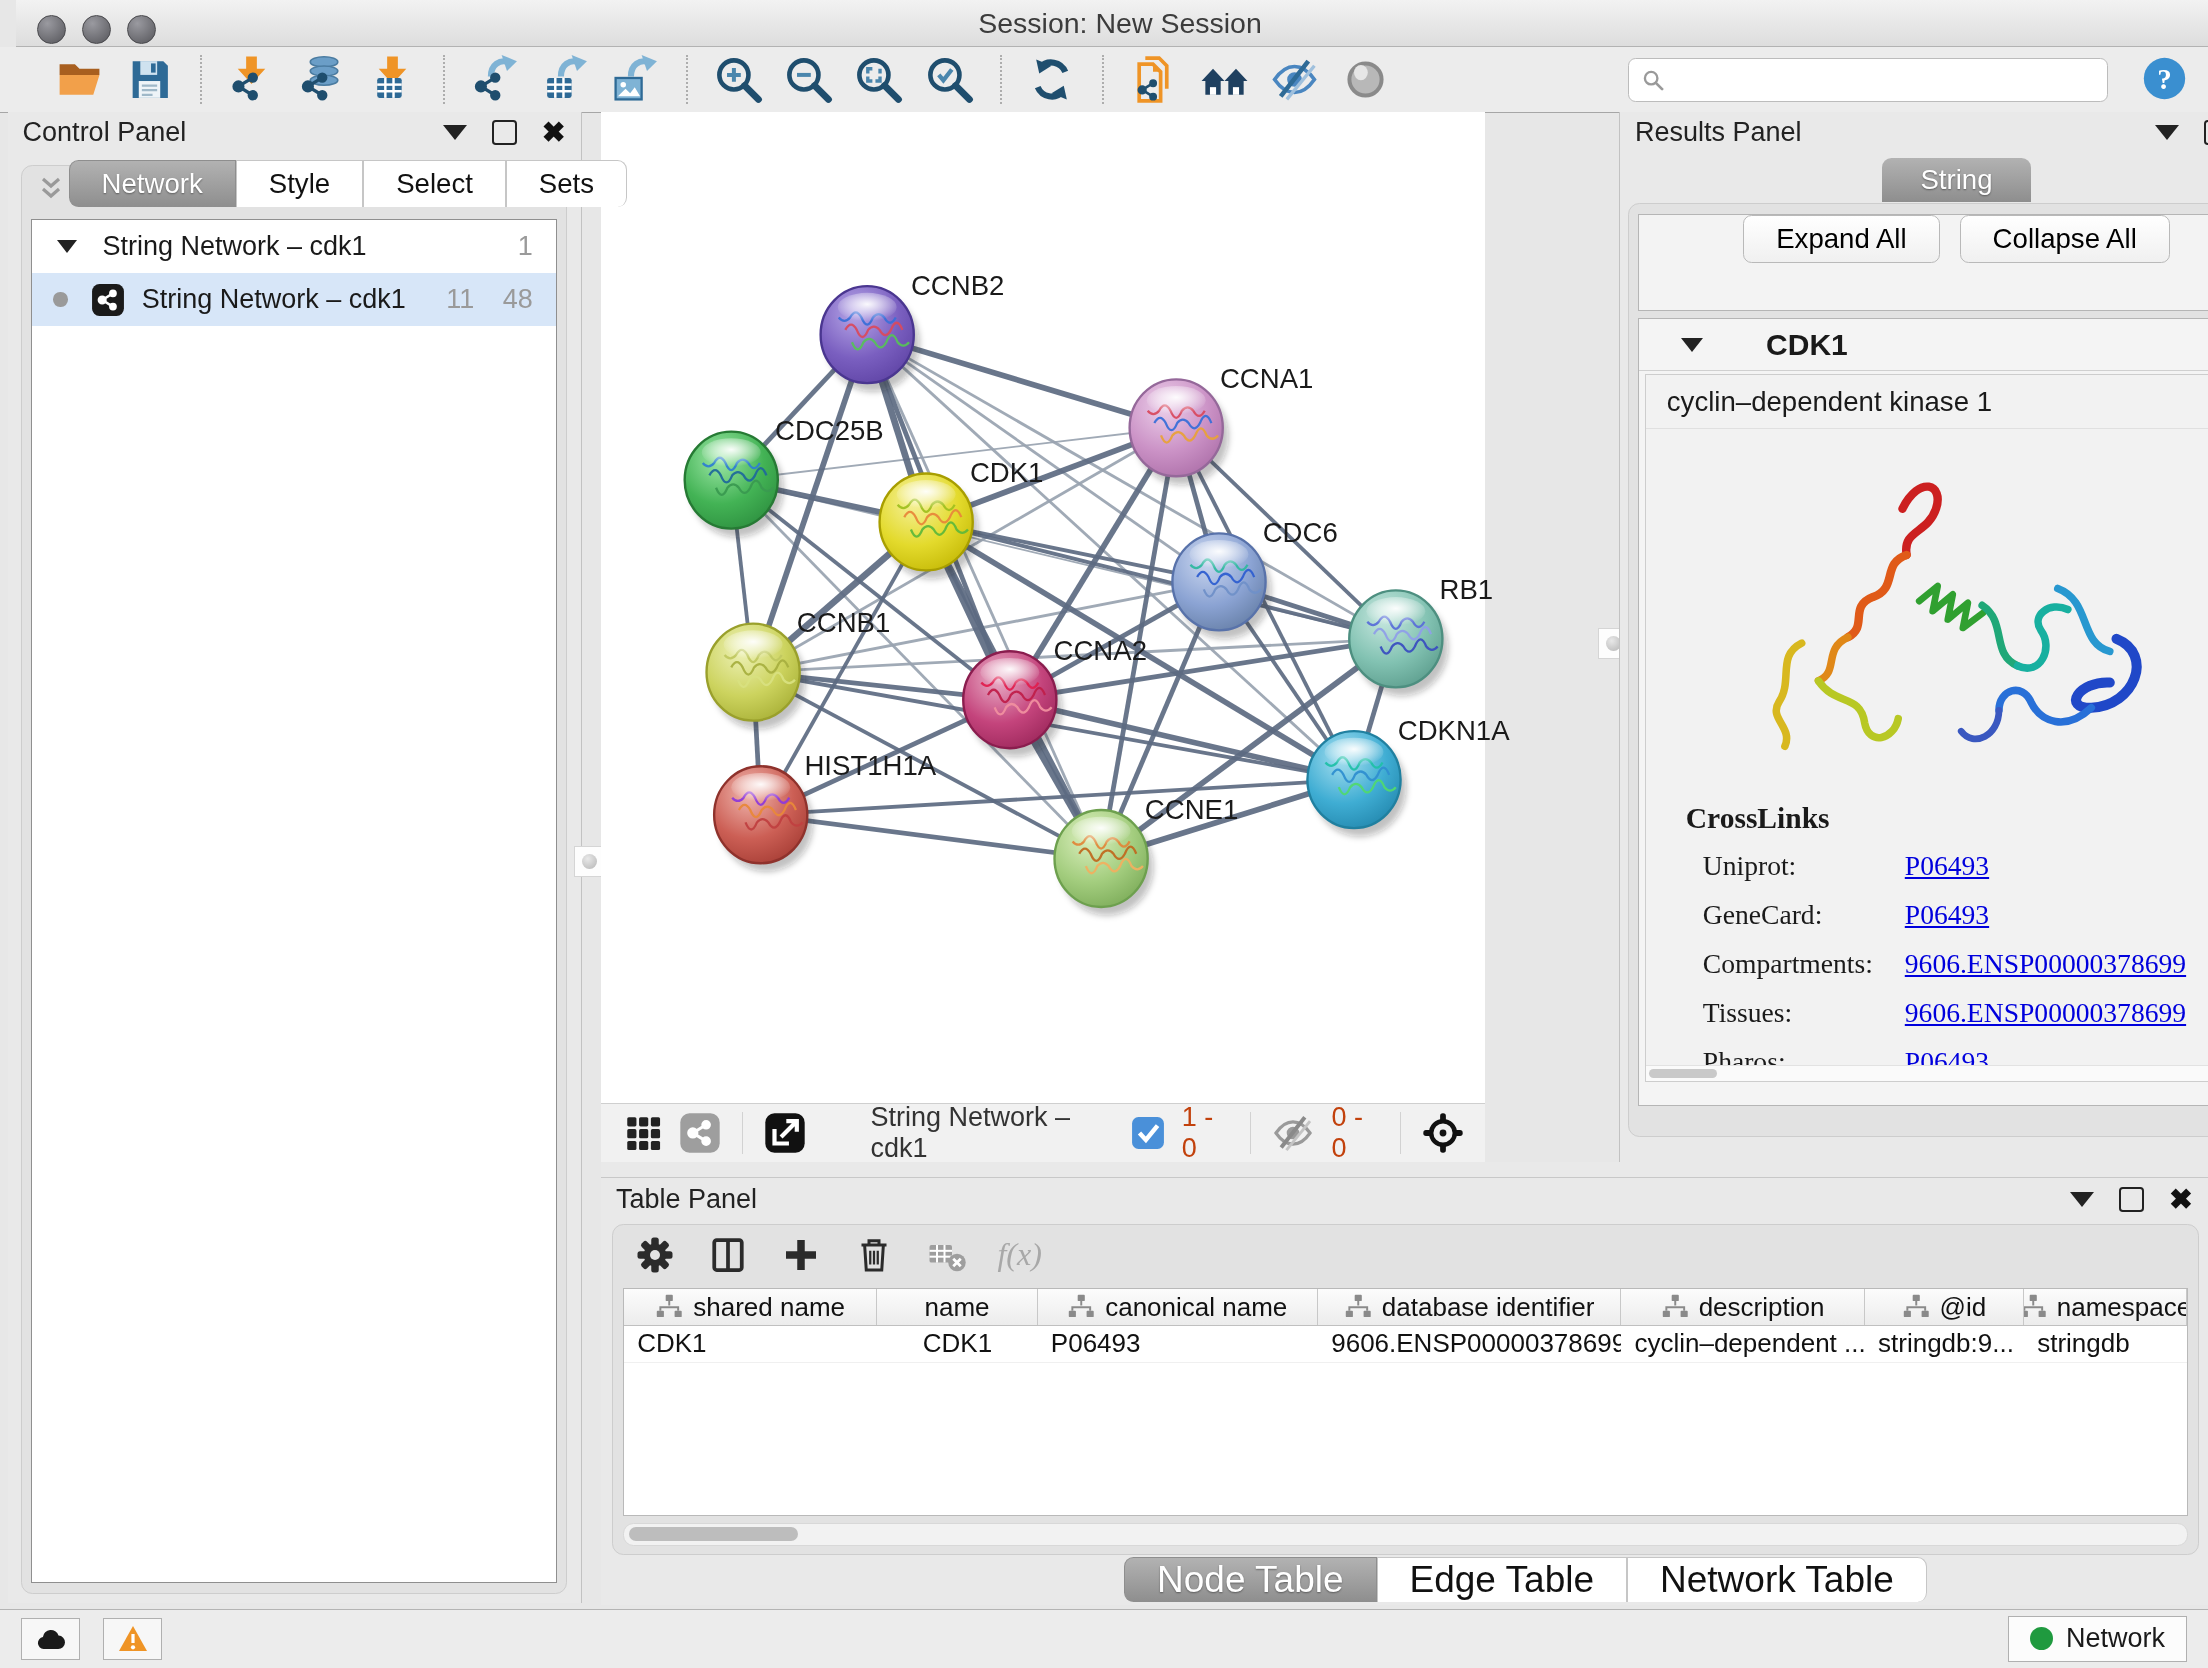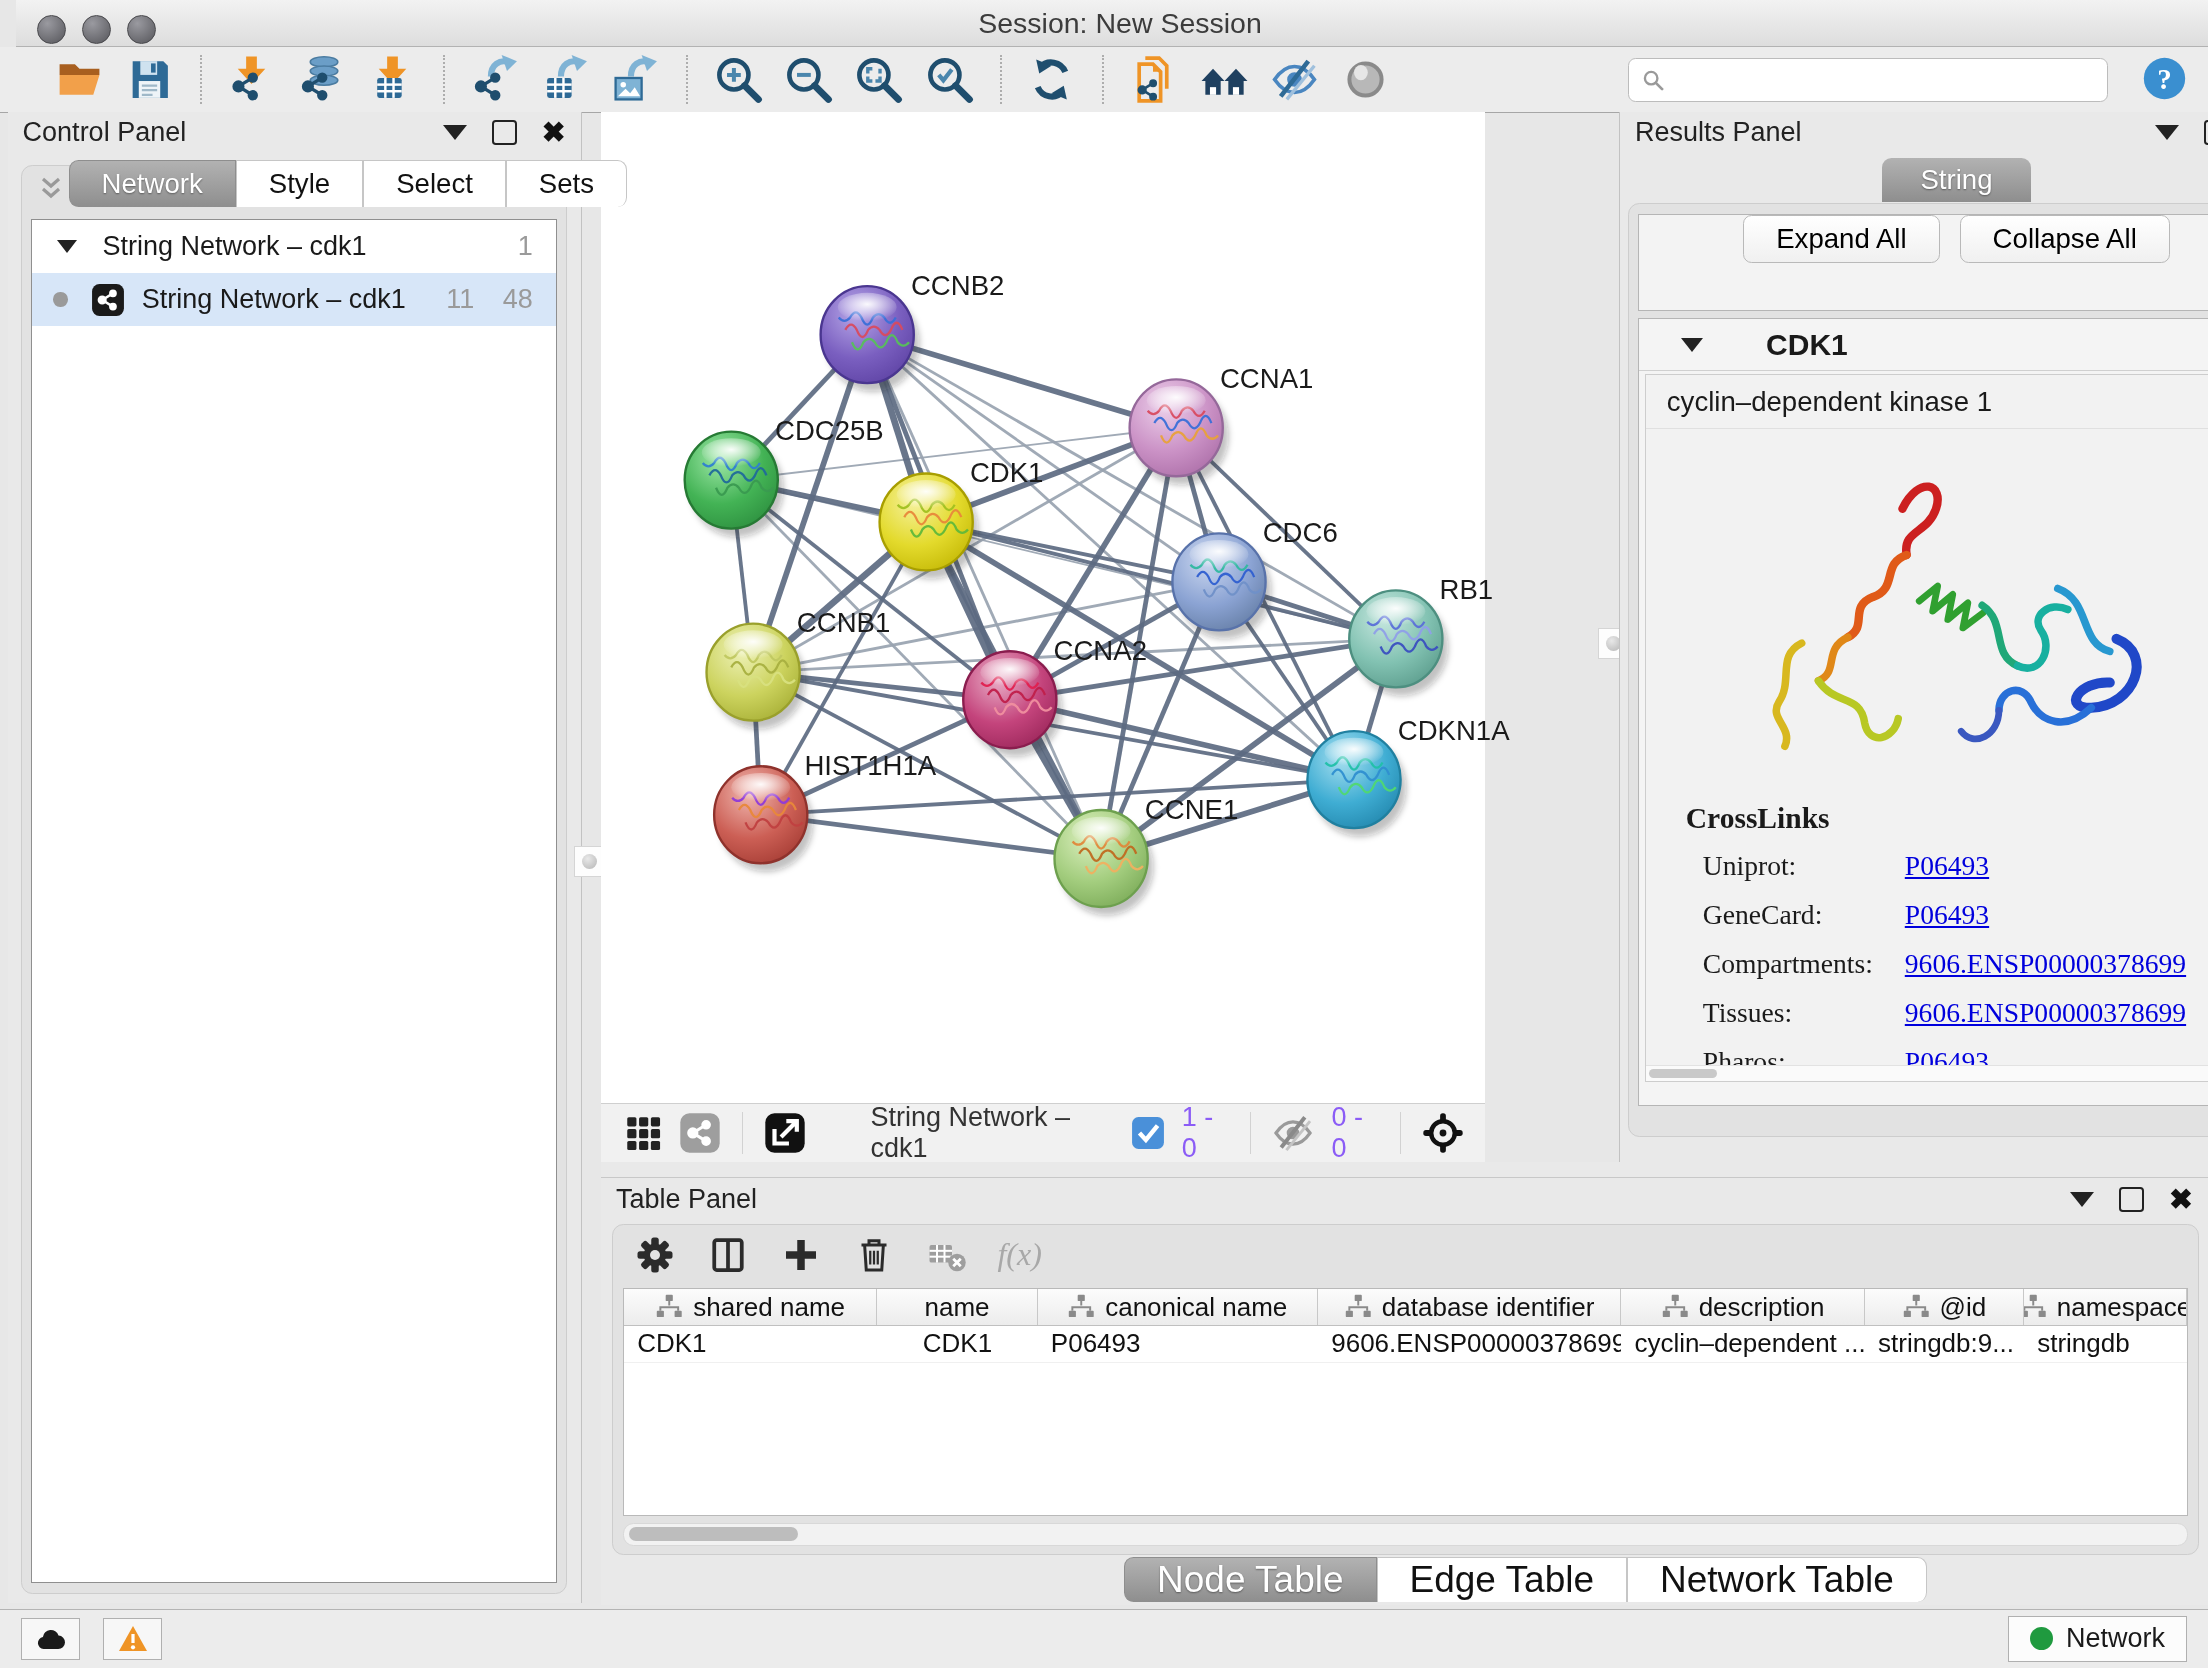--- a/index.html
+++ b/index.html
@@ -68,21 +68,21 @@
   
   #canvas-col{position:absolute;left:601px;top:112px;width:884px;height:1050px;background:#fff;}
   #net-svg{position:absolute;left:0;top:0;}
   .viewbar{position:absolute;left:0;bottom:0;width:100%;height:59px;background:#f1f1f1;
     border-top:1px solid #cfcfcf;display:flex;align-items:center;box-sizing:border-box;padding:0 13.3px;}
   .vbtn{background:none;border:none;padding:0;margin:0 7.6px;display:flex;}
   .vbtn svg{width:42px;height:42px;}
   .vsep{width:0;height:42px;border-left:1.9px solid #d2d2d2;margin:0 13.3px;}
   .vname{font-size:27px;color:#333;margin-left:57px;}
   .vright{margin-left:auto;display:flex;align-items:center;}
-  .vcount{font-size:27px;color:#8b5cf6;margin:0 9.5px;}
+  .vcount{font-size:27px;color:#c2410c;margin:0 9.5px;}
 
   
   #results-panel{position:absolute;left:1619px;top:112px;width:674px;height:1050px;background:#e9e9e9;
     border-left:1px solid #c2c2c2;box-sizing:border-box;}
   .rtabrow{display:flex;justify-content:center;position:relative;z-index:2;margin-top:5.7px;}
   .rtab{height:44px;line-height:44px;padding:0 38px;font-size:27.6px;color:#fff;
     background:linear-gradient(#b2b2b2,#8e8e8e);border-radius:9.5px 9.5px 0 0;
     text-shadow:0 1px 1.9px rgba(0,0,0,.4);}
   .rp-container{position:absolute;left:7.6px;top:91px;right:7.6px;bottom:25px;background:#e2e2e2;
     border-radius:11.4px;border:1px solid #cdcdcd;padding:9.5px;box-sizing:border-box;}

